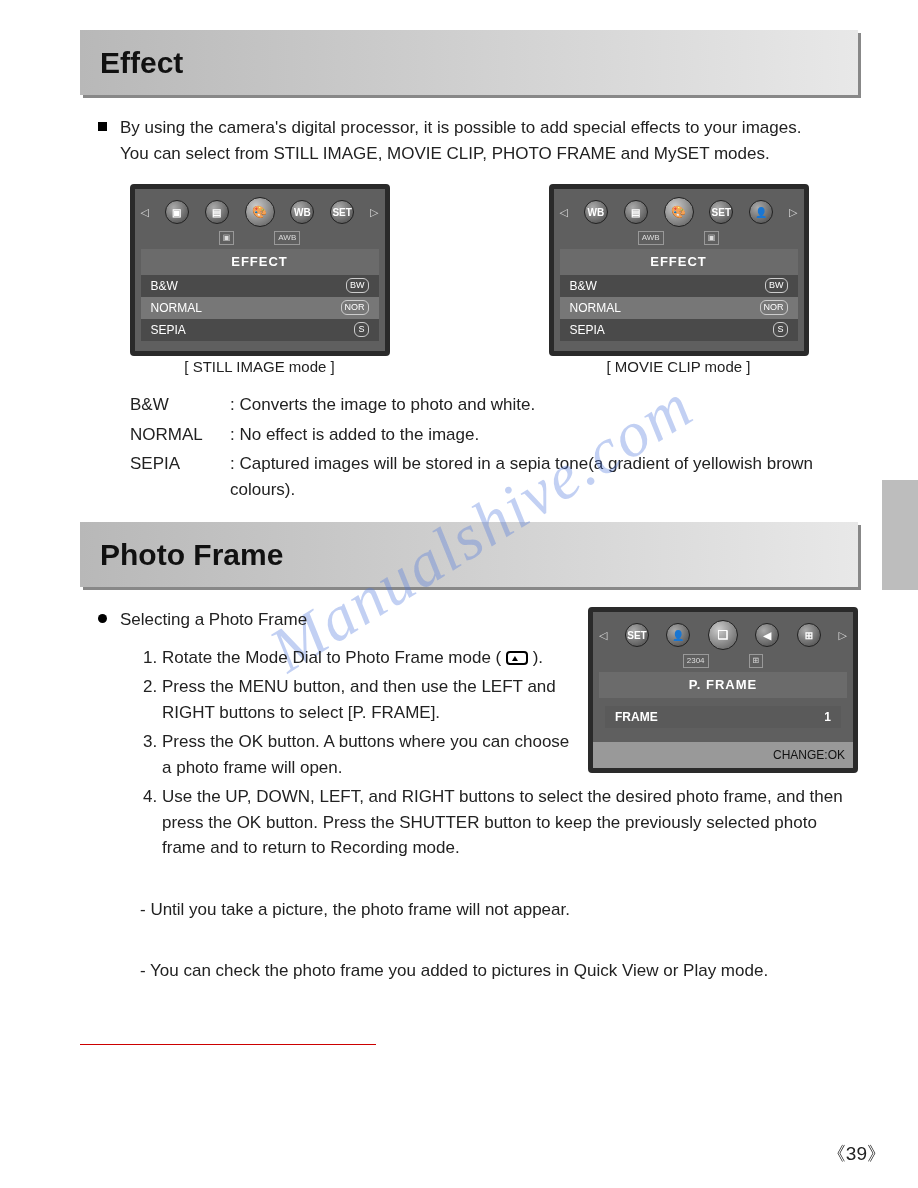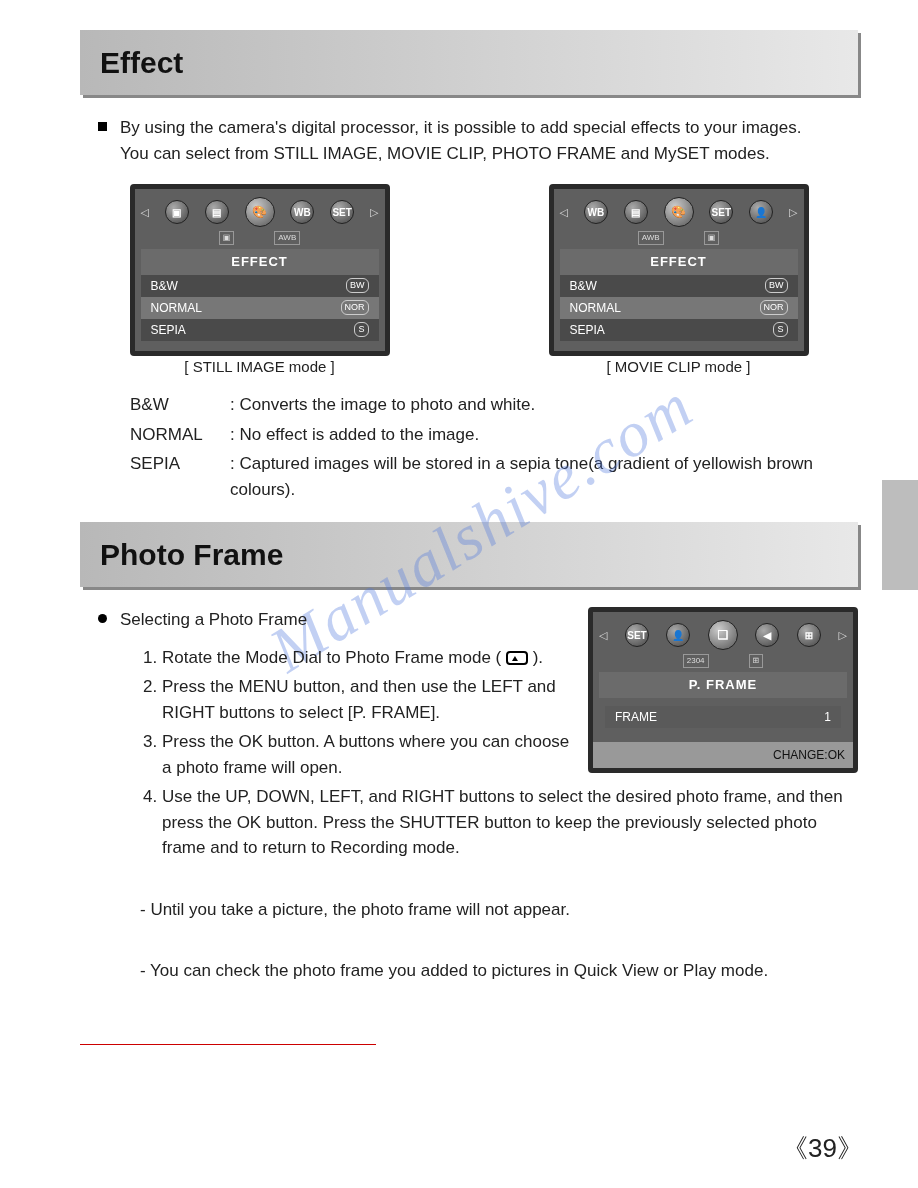--- a/index.html
+++ b/index.html
@@ -139,41 +139,42 @@
   }
   .pframe-body {
     padding: 8px 6px 4px 6px;
     min-height: 44px;
   }
   .pframe-row {
     display:flex; justify-content:space-between;
     background:#5a5a5a;
     padding:2px 10px;
     font-size:12px;
+    font-weight:bold;
   }
   .change-ok {
     text-align: right;
     font-size: 12px;
     padding: 4px 8px 0 0;
     color: #111;
     background:#999;
     margin: 0 -6px -10px -6px;
     padding:4px 8px;
   }
   .red-rule {
     border: none;
     border-top: 1px solid #c00;
     margin: 60px 0 12px 0;
     width: 38%;
   }
   .page-num {
     position: absolute;
-    right: 55px;
+    right: 32px;
     bottom: 20px;
-    font-size: 26px;
+    font-size: 19px;
   }
   .page-num .ang { font-family: serif; }
   .frame-glyph {
     display:inline-block;
     border:2px solid #000;
     border-radius:4px;
     width:22px; height:14px;
     vertical-align:middle;
     position:relative;
   }

